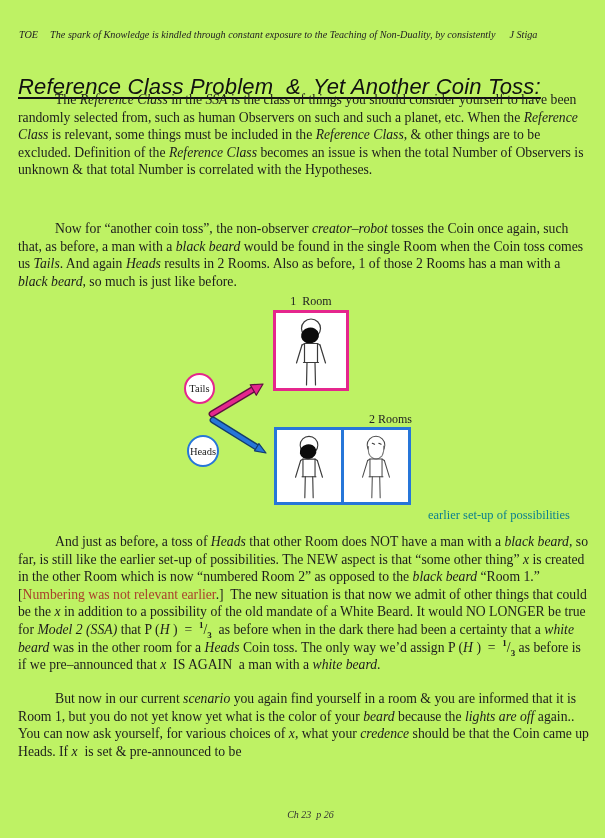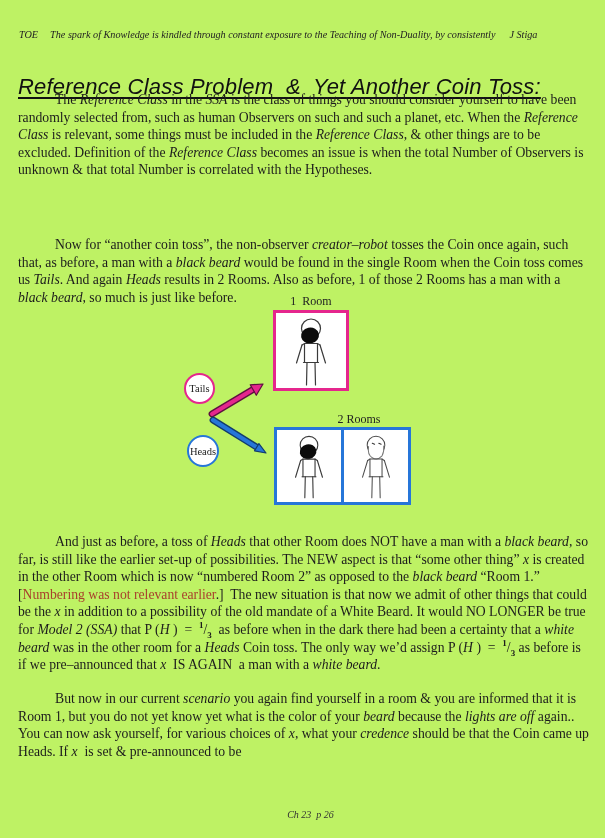--- a/index.html
+++ b/index.html
@@ -18,31 +18,31 @@
   .attr .work { font-style:italic; }
   
   .title { position:absolute; top:74px; left:18px; margin:0;
            font-family:"Liberation Sans", sans-serif; font-style:italic; font-weight:normal;
            font-size:22px; letter-spacing:0.2px; color:#111; white-space:pre; }
   .title .u { text-decoration:underline; text-underline-offset:3px; }
   
   .para { position:absolute; left:18px; width:573px; margin:0;
           font-size:13.7px; line-height:17.6px; white-space:pre-wrap; }
   .indent { text-indent:37px; }
-  .p1 { top:91px; } .p2 { top:236px; } .p3 { top:533px; } .p4 { top:690px; }
+  .p1 { top:91px; } .p2 { top:220px; } .p3 { top:533px; } .p4 { top:690px; }
   .run-n {}
   .run-i  { font-style:italic; }
   .run-red { color:#a8402c; }
   .run-sup { vertical-align:super; font-size:9px; font-weight:bold; line-height:0; }
   .run-sub { vertical-align:sub;   font-size:9px; font-weight:bold; line-height:0; }
   
   .diagram { position:absolute; top:292px; left:0; width:605px; height:240px; }
   .room-label { position:absolute; font-size:12px; color:#222; text-align:center; white-space:pre; }
   .room1-label { left:273px; top:2px; width:76px; }
-  .rooms2-label { left:290px; top:120px; width:138px; }
+  .rooms2-label { left:274px; top:120px; width:138px;text-align:right; }
   .room1-box { position:absolute; left:273px; top:18px; width:76px; height:81px;
                box-sizing:border-box; border:3px solid #e5268d; background:#fff; }
   .rooms2-row { position:absolute; left:274px; top:135px; display:flex; }
   .room-blue { width:70px; height:78px; box-sizing:border-box; border:3px solid #2676d9; background:#fff; }
   .room-blue + .room-blue { margin-left:-3px; }
   .coin { position:absolute; box-sizing:border-box; border-radius:50%; background:#fff;
           display:flex; align-items:center; justify-content:center;
           font-size:10.5px; color:#222; }
   .coin-tails { left:184px; top:81px;  width:31px; height:31px; border:2.5px solid #e5268d; }
   .coin-heads { left:187px; top:143px; width:32px; height:32px; border:2.5px solid #2676d9; }
@@ -129,19 +129,20 @@
             <path d="M19 28 L21.5 26.5 L34.5 26.5 L37 28"></path>
             <path d="M21.5 26.5 L21.5 45.5 M34.5 26.5 L34.5 45.5"></path>
             <path d="M19 28 L13.5 46 M37 28 L42.5 46"></path>
             <path d="M20.5 45.5 L35.5 45.5"></path>
             <path d="M24 45.5 L23.5 68 M32 45.5 L32.5 68"></path>
           </g>
         </svg>
       </div>
     </div>
 
+    <div class="caption">earlier set-up of possibilities</div>
   </div>
 
   <p class="para indent p3"><span class="run-n">And just as before, a toss of </span><span class="run-i">Heads</span><span class="run-n"> that other Room does NOT have a man with a </span><span class="run-i">black beard</span><span class="run-n">, so far, is still like the earlier set-up of possibilities. The NEW aspect is that “some other thing” </span><span class="run-i">x</span><span class="run-n"> is created in the other Room which is now “numbered Room 2” as opposed to the </span><span class="run-i">black beard</span><span class="run-n"> “Room 1.” [</span><span class="run-red">Numbering was not relevant earlier</span><span class="run-n">.]  The new situation is that now we admit of other things that could be the </span><span class="run-i">x</span><span class="run-n"> in addition to a possibility of the old mandate of a White Beard. It would NO LONGER be true for </span><span class="run-i">Model 2 (SSA)</span><span class="run-n"> that P (</span><span class="run-i">H</span><span class="run-n"> )  =  </span><span class="run-sup">1</span><span class="run-n">/</span><span class="run-sub">3</span><span class="run-n">  as before when in the dark there had been a certainty that a </span><span class="run-i">white beard</span><span class="run-n"> was in the other room for a </span><span class="run-i">Heads</span><span class="run-n"> Coin toss. The only way we’d assign P (</span><span class="run-i">H</span><span class="run-n"> )  =  </span><span class="run-sup">1</span><span class="run-n">/</span><span class="run-sub">3</span><span class="run-n"> as before is if we pre–announced that </span><span class="run-i">x</span><span class="run-n">  IS AGAIN  a man with a </span><span class="run-i">white beard</span><span class="run-n">.</span></p>
   <p class="para indent p4"><span class="run-n">But now in our current </span><span class="run-i">scenario</span><span class="run-n"> you again find yourself in a room &amp; you are informed that it is Room 1, but you do not yet know yet what is the color of your </span><span class="run-i">beard</span><span class="run-n"> because the </span><span class="run-i">lights are off</span><span class="run-n"> again.. You can now ask yourself, for various choices of </span><span class="run-i">x</span><span class="run-n">, what your </span><span class="run-i">credence</span><span class="run-n"> should be that the Coin came up Heads. If </span><span class="run-i">x</span><span class="run-n">  is set &amp; pre-announced to be</span></p>
 
   <div class="footer">Ch 23  p 26</div>
 </div>
 
 </body></html>

